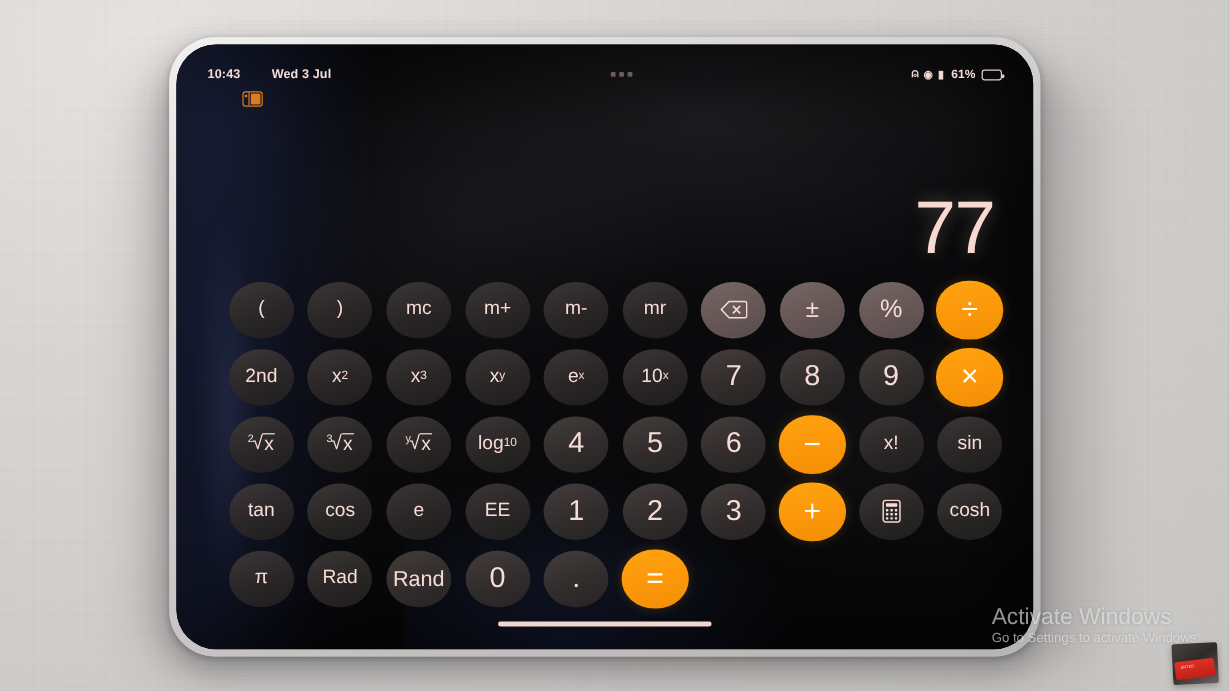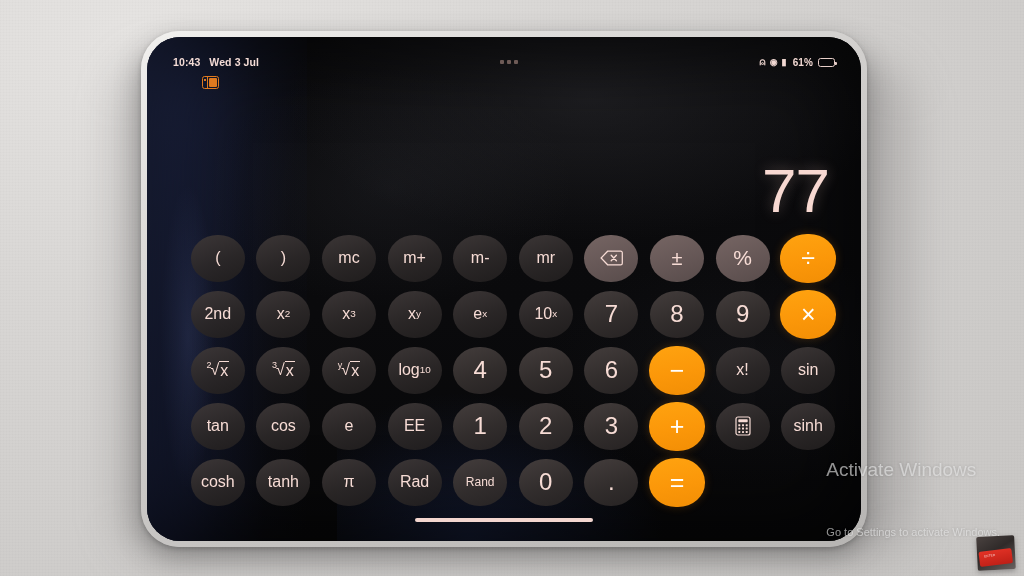--- a/index.html
+++ b/index.html
@@ -102,21 +102,21 @@
     height: 18px;
     display: flex;
     align-items: center;
     padding: 0 26px;
     color: #f4dcd6;
     font-size: 10.5px;
     font-weight: bold;
     letter-spacing: .1px;
     z-index: 6;
   }
-  .sb-left { display: flex; gap: 9px; align-items: center; }
+  .sb-left { display: flex; gap: 26px; align-items: center; }
   .sb-center { flex: 1; display: flex; justify-content: center; }
   .sb-right { display: flex; gap: 4px; align-items: center; }
 
   .dots-handle { display: flex; gap: 3px; }
   .dots-handle i {
     width: 4px; height: 4px; border-radius: 1px;
     background: #6d5a56; display: block;
   }
 
   .sb-icon { display: inline-block; line-height: 1; }
@@ -240,21 +240,21 @@
   #watermark {
     position: absolute;
     right: 24px; bottom: 36px;
     text-align: left;
     color: rgba(236,236,236,.62);
     z-index: 30;
     text-shadow: 0 0 3px rgba(0,0,0,.18);
     pointer-events: none;
   }
   #watermark .wm-title { font-size: 19px; font-weight: 400; line-height: 20px; }
-  #watermark .wm-sub { font-size: 11px; font-weight: 400; line-height: 15px; margin-top: 45px; }
+  #watermark .wm-sub { font-size: 11px; font-weight: 400; line-height: 15px; }
 
   
   #desk-object {
     position: absolute;
     right: 9px; bottom: 6px;
     width: 38px; height: 34px;
     background: linear-gradient(150deg, #4a4240 0%, #2f2a29 45%, #6a6260 100%);
     border-radius: 2px;
     transform: rotate(-3deg);
     box-shadow: 0 2px 5px rgba(90,88,88,.5);
@@ -515,46 +515,36 @@
                 <rect x="10.7" y="11.6" width="2" height="2" rx="0.4" fill="#f7dcd5"></rect>
                 <rect x="3.3" y="15" width="2" height="2" rx="0.4" fill="#f7dcd5"></rect>
                 <rect x="7" y="15" width="2" height="2" rx="0.4" fill="#f7dcd5"></rect>
                 <rect x="10.7" y="15" width="2" height="2" rx="0.4" fill="#f7dcd5"></rect>
               </svg>
             </span>
           </div>
         </div>
         <div class="key-cell">
           <div class="key fn">
-            <span>sinh</span>
-          </div>
-        </div>
-        <div class="key-cell">
-          <div class="key fn">
             <span>cosh</span>
           </div>
         </div>
         <div class="key-cell">
           <div class="key fn">
-            <span>tanh</span>
-          </div>
-        </div>
-        <div class="key-cell">
-          <div class="key fn">
             <span>π</span>
           </div>
         </div>
         <div class="key-cell">
           <div class="key fn">
             <span>Rad</span>
           </div>
         </div>
         <div class="key-cell">
           <div class="key num">
-            <span style="font-size: 12px;">Rand</span>
+            <span style="font-size: 18px;">Rand</span>
           </div>
         </div>
         <div class="key-cell">
           <div class="key num">
             <span>0</span>
           </div>
         </div>
         <div class="key-cell">
           <div class="key num">
             <span>.</span>

